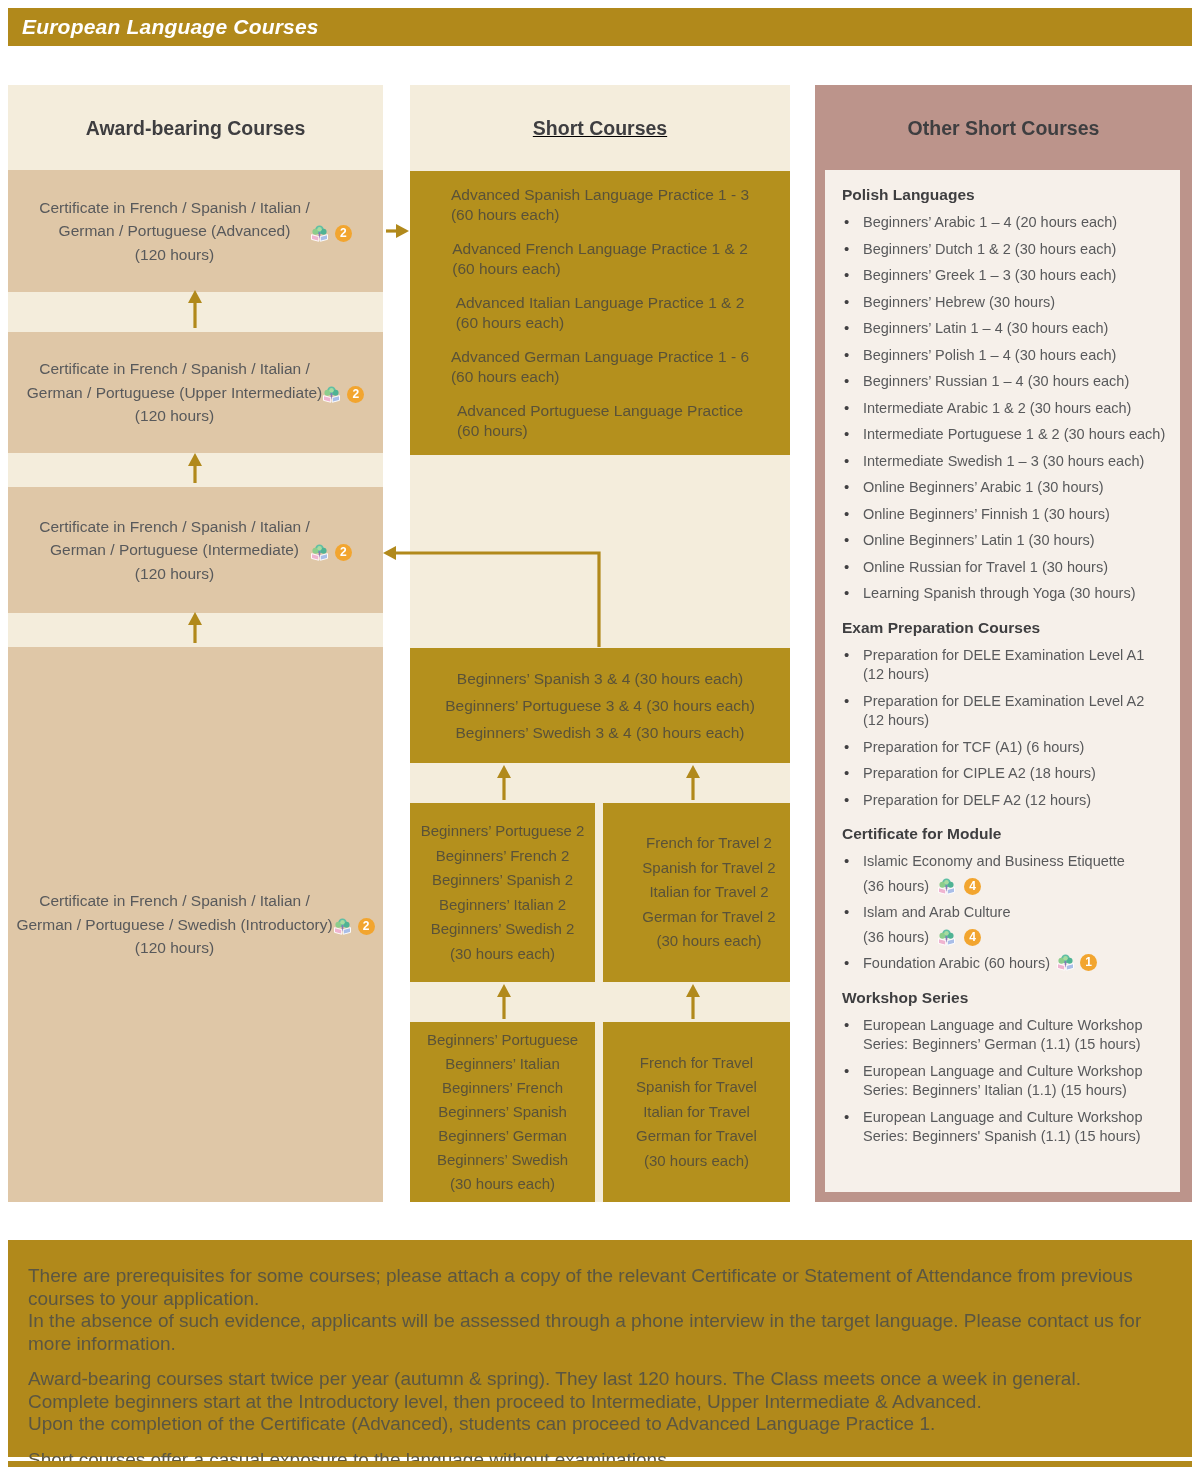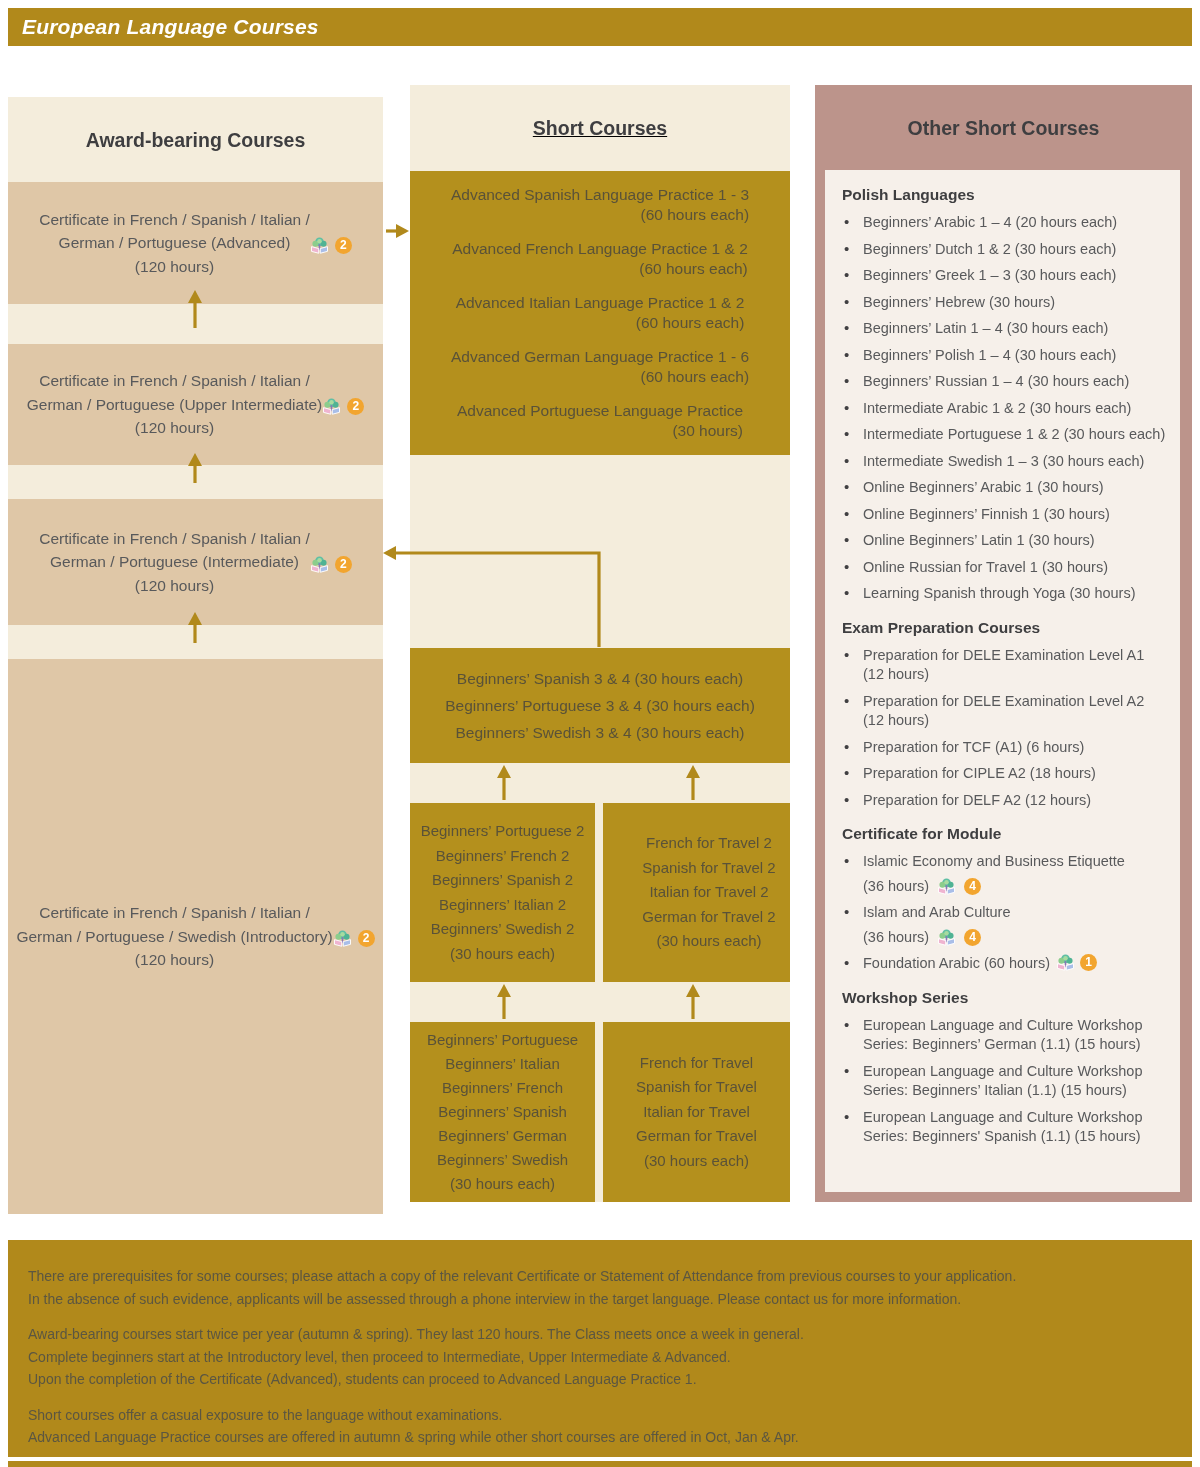--- a/index.html
+++ b/index.html
@@ -19,21 +19,21 @@
   body{
     width:1200px;height:1467px;position:relative;background:#ffffff;
     font-family:"Liberation Sans", sans-serif;
   }
   .titlebar{
     position:absolute;left:8px;top:8px;width:1184px;height:38px;
     background:var(--gold);color:#fff;font-weight:bold;font-size:21px;
     line-height:38px;padding-left:14px;letter-spacing:.2px;font-style:italic;
   }
   .col{position:absolute;top:85px;height:1117px;}
-  .col1{left:8px;width:375px;background:var(--cream);margin-top:12px;}
+  .col1{left:8px;width:375px;background:var(--cream);}
   .col2{left:410px;width:380px;background:var(--cream);text-decoration:underline;}
   .col3{left:815px;width:377px;background:var(--mauve);}
   .col-header{
     height:86px;display:flex;align-items:center;justify-content:center;
     font-weight:bold;font-size:19.5px;color:var(--heading);
   }
   
   .tanbox{
     position:absolute;left:0;width:375px;background:var(--tan);
     display:flex;flex-direction:row;align-items:center;justify-content:center;
@@ -46,21 +46,21 @@
   .iconrow{display:flex;align-items:center;gap:6px;margin-top:4px;}
   .badge{
     display:inline-flex;width:17px;height:17px;border-radius:50%;
     background:var(--orange);color:#fff;font-size:12px;font-weight:bold;
     align-items:center;justify-content:center;flex:0 0 17px;line-height:17px;
   }
   
   .goldbox{
     position:absolute;background:var(--boxgold);
     display:flex;flex-direction:column;align-items:center;justify-content:center;
-    text-align:right;color:var(--inkgold);
+    text-align:left;color:var(--inkgold);
   }
   .box-practice{left:0;top:86px;width:380px;height:284px;font-size:15.5px;line-height:20.5px;}
   .practice-item{margin:6.5px 0;}
   .box-b34{left:0;top:563px;width:380px;height:115px;font-size:15.5px;line-height:27px;}
   .box-beg2{left:0;top:718px;width:185px;height:179px;font-size:15px;line-height:24.5px;}
   .box-trav2{left:193px;top:718px;width:187px;height:179px;font-size:15px;line-height:24.5px;padding-left:25px;}
   .box-beg1{left:0;top:937px;width:185px;height:180px;font-size:15px;line-height:24px;}
   .box-trav1{left:193px;top:937px;width:187px;height:180px;font-size:15px;line-height:24.5px;}
   
   .panel{
@@ -75,21 +75,21 @@
     position:relative;padding-left:21px;font-size:14.5px;line-height:19.5px;
     margin-bottom:7px;
   }
   .blist li::before{content:"\2022";position:absolute;left:2px;top:-1px;color:#414042;font-size:15px;}
   .hours-row{display:flex;align-items:center;gap:8px;margin-top:5px;text-align:center;}
   .inline-icons{display:inline-flex;align-items:center;gap:5px;vertical-align:-3px;margin-left:6px;}
   
   .footer{
     position:absolute;left:8px;top:1240px;width:1184px;height:217px;
     background:var(--gold);padding:25px 20px;color:#5B5641;
-    font-size:14px;line-height:22.5px;
+    font-size:19px;line-height:22.5px;
   }
   .fpara{margin-bottom:13px;}
   .bottomstrip{position:absolute;left:8px;top:1461px;width:1184px;height:6px;background:var(--gold);}
   
   .arrows{position:absolute;left:0;top:0;width:1200px;height:1467px;pointer-events:none;}
   .booktree{flex:0 0 19px;}
 </style>
 </head>
 <body>
 
@@ -195,21 +195,21 @@
         <div>(60 hours each)</div>
       </div>
 
       <div class="practice-item">
         <div>Advanced German Language Practice 1 - 6</div>
         <div>(60 hours each)</div>
       </div>
 
       <div class="practice-item">
         <div>Advanced Portuguese Language Practice</div>
-        <div>(30 hours)</div>
+        <div>(60 hours)</div>
       </div>
     </div>
 
   <div class="goldbox box-b34">
 
   <div>Beginners’ Spanish 3 &amp; 4  (30 hours each)</div>
       <div>Beginners’ Portuguese 3 &amp; 4  (30 hours each)</div>
       <div>Beginners’ Swedish 3 &amp; 4 (30 hours each)</div>
     </div>
 

